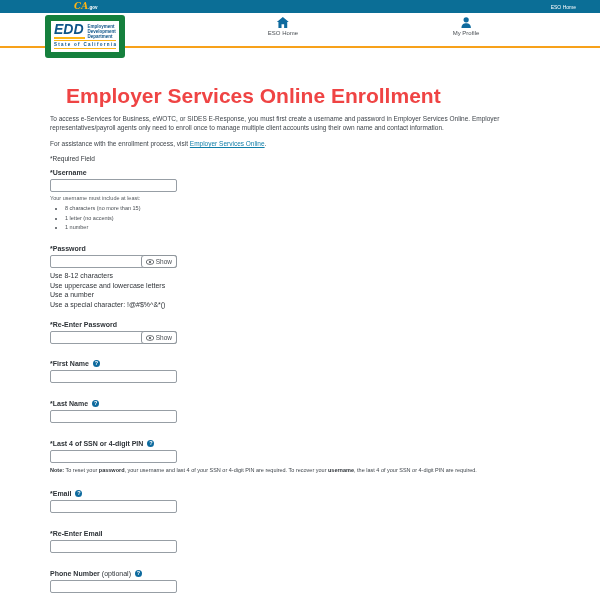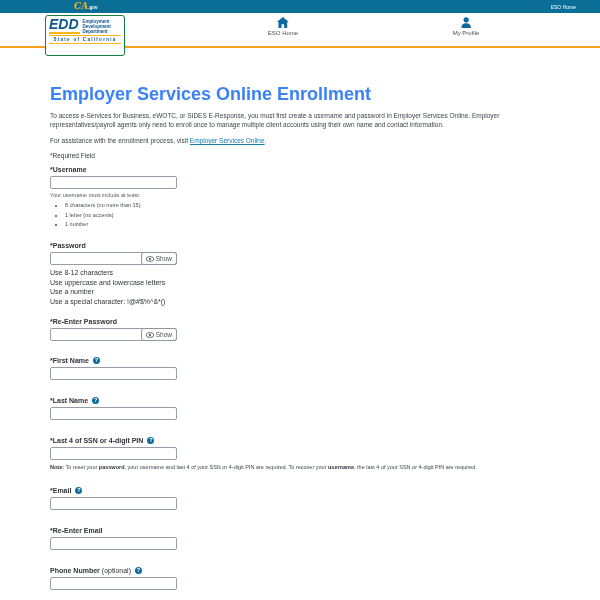--- a/index.html
+++ b/index.html
@@ -9,42 +9,42 @@
   
   .topbar { height: 13px; background: #0b6e96; display: flex; align-items: center;
     justify-content: space-between; padding: 0 24px 0 74px; }
   .ca-logo { color: #fdb515; font-family: "DejaVu Serif", serif; font-style: italic;
     font-weight: bold; font-size: 9px; line-height: 13px; cursor: pointer; }
   .ca-logo .gov { color: #ffffff; font-size: 4.5px; font-style: normal; font-family: "Liberation Sans", sans-serif; }
   .topbar-link { color: #ffffff; font-size: 5px; text-decoration: none; }
 
   
   .header { height: 33px; position: relative; background: #fff; }
-  .edd-logo { position: absolute; left: 45px; top: 2px; border: 1px solid #15803d;
-    border-radius: 3px; padding: 1px 3px 11px 3px; background: #fff; width: 80px; cursor: pointer; }
+  .edd-logo { position: absolute; left: 45px; top: 2px; border: 6px solid #15803d;
+    border-radius: 3px; padding: 1px 3px 3px 3px; background: #fff; width: 80px; cursor: pointer; }
   .edd-top { display: flex; align-items: flex-start; }
   .edd-acronym { font-size: 14px; font-weight: bold; font-style: italic; color: #0e5589;
     line-height: 15px; border-bottom: 2px solid #fdb515; padding-right: 1px; }
   .edd-lines { display: flex; flex-direction: column; margin-left: 3px; padding-top: 2px; }
   .edd-lines span { font-size: 4.5px; font-weight: bold; color: #0e5589; line-height: 5px; }
   .edd-state { font-size: 4.5px; font-weight: bold; color: #0e5589; letter-spacing: 1.3px;
     border-top: 1px solid #fdb515; border-bottom: 1px solid #fdb515; margin-top: 1px;
     padding: 1px 0; text-align: center; white-space: nowrap; }
   .nav-item { position: absolute; top: 4px; transform: translateX(-50%); text-align: center;
     cursor: pointer; }
   .nav-item.home { left: 283px; }
   .nav-item.profile { left: 466px; }
   .nav-item svg { display: block; margin: 0 auto 2px; }
   .nav-label { font-size: 6px; color: #4a4f54; }
 
   .gold-line { height: 2px; background: #f7a11a; }
 
   
   .content { padding: 36px 50px 0 50px; }
-  h1 { font-size: 18px; font-weight: 600; color: #3b82f6; margin-bottom: 7px; }
+  h1 { font-size: 21px; font-weight: 600; color: #ef4444; margin-bottom: 7px; margin-left: 16px; }
   .intro { font-size: 6.5px; line-height: 8.5px; color: #3f454b; max-width: 505px; margin-bottom: 8px; }
   .assist { font-size: 6.5px; color: #3f454b; margin-bottom: 8px; }
   .assist a { color: #0f7ea8; text-decoration: underline; cursor: pointer; }
   .required-note { font-size: 6.5px; color: #32373c; margin-bottom: 7px; }
 
   .group { margin-bottom: 17px; }
   .group-label { font-size: 7px; font-weight: bold; color: #2e3338; margin-bottom: 3px;
     display: flex; align-items: center; }
   .optional { font-weight: normal; margin-left: 2px; }
   .help-icon { display: inline-block; width: 7px; height: 7px; border-radius: 50%;

